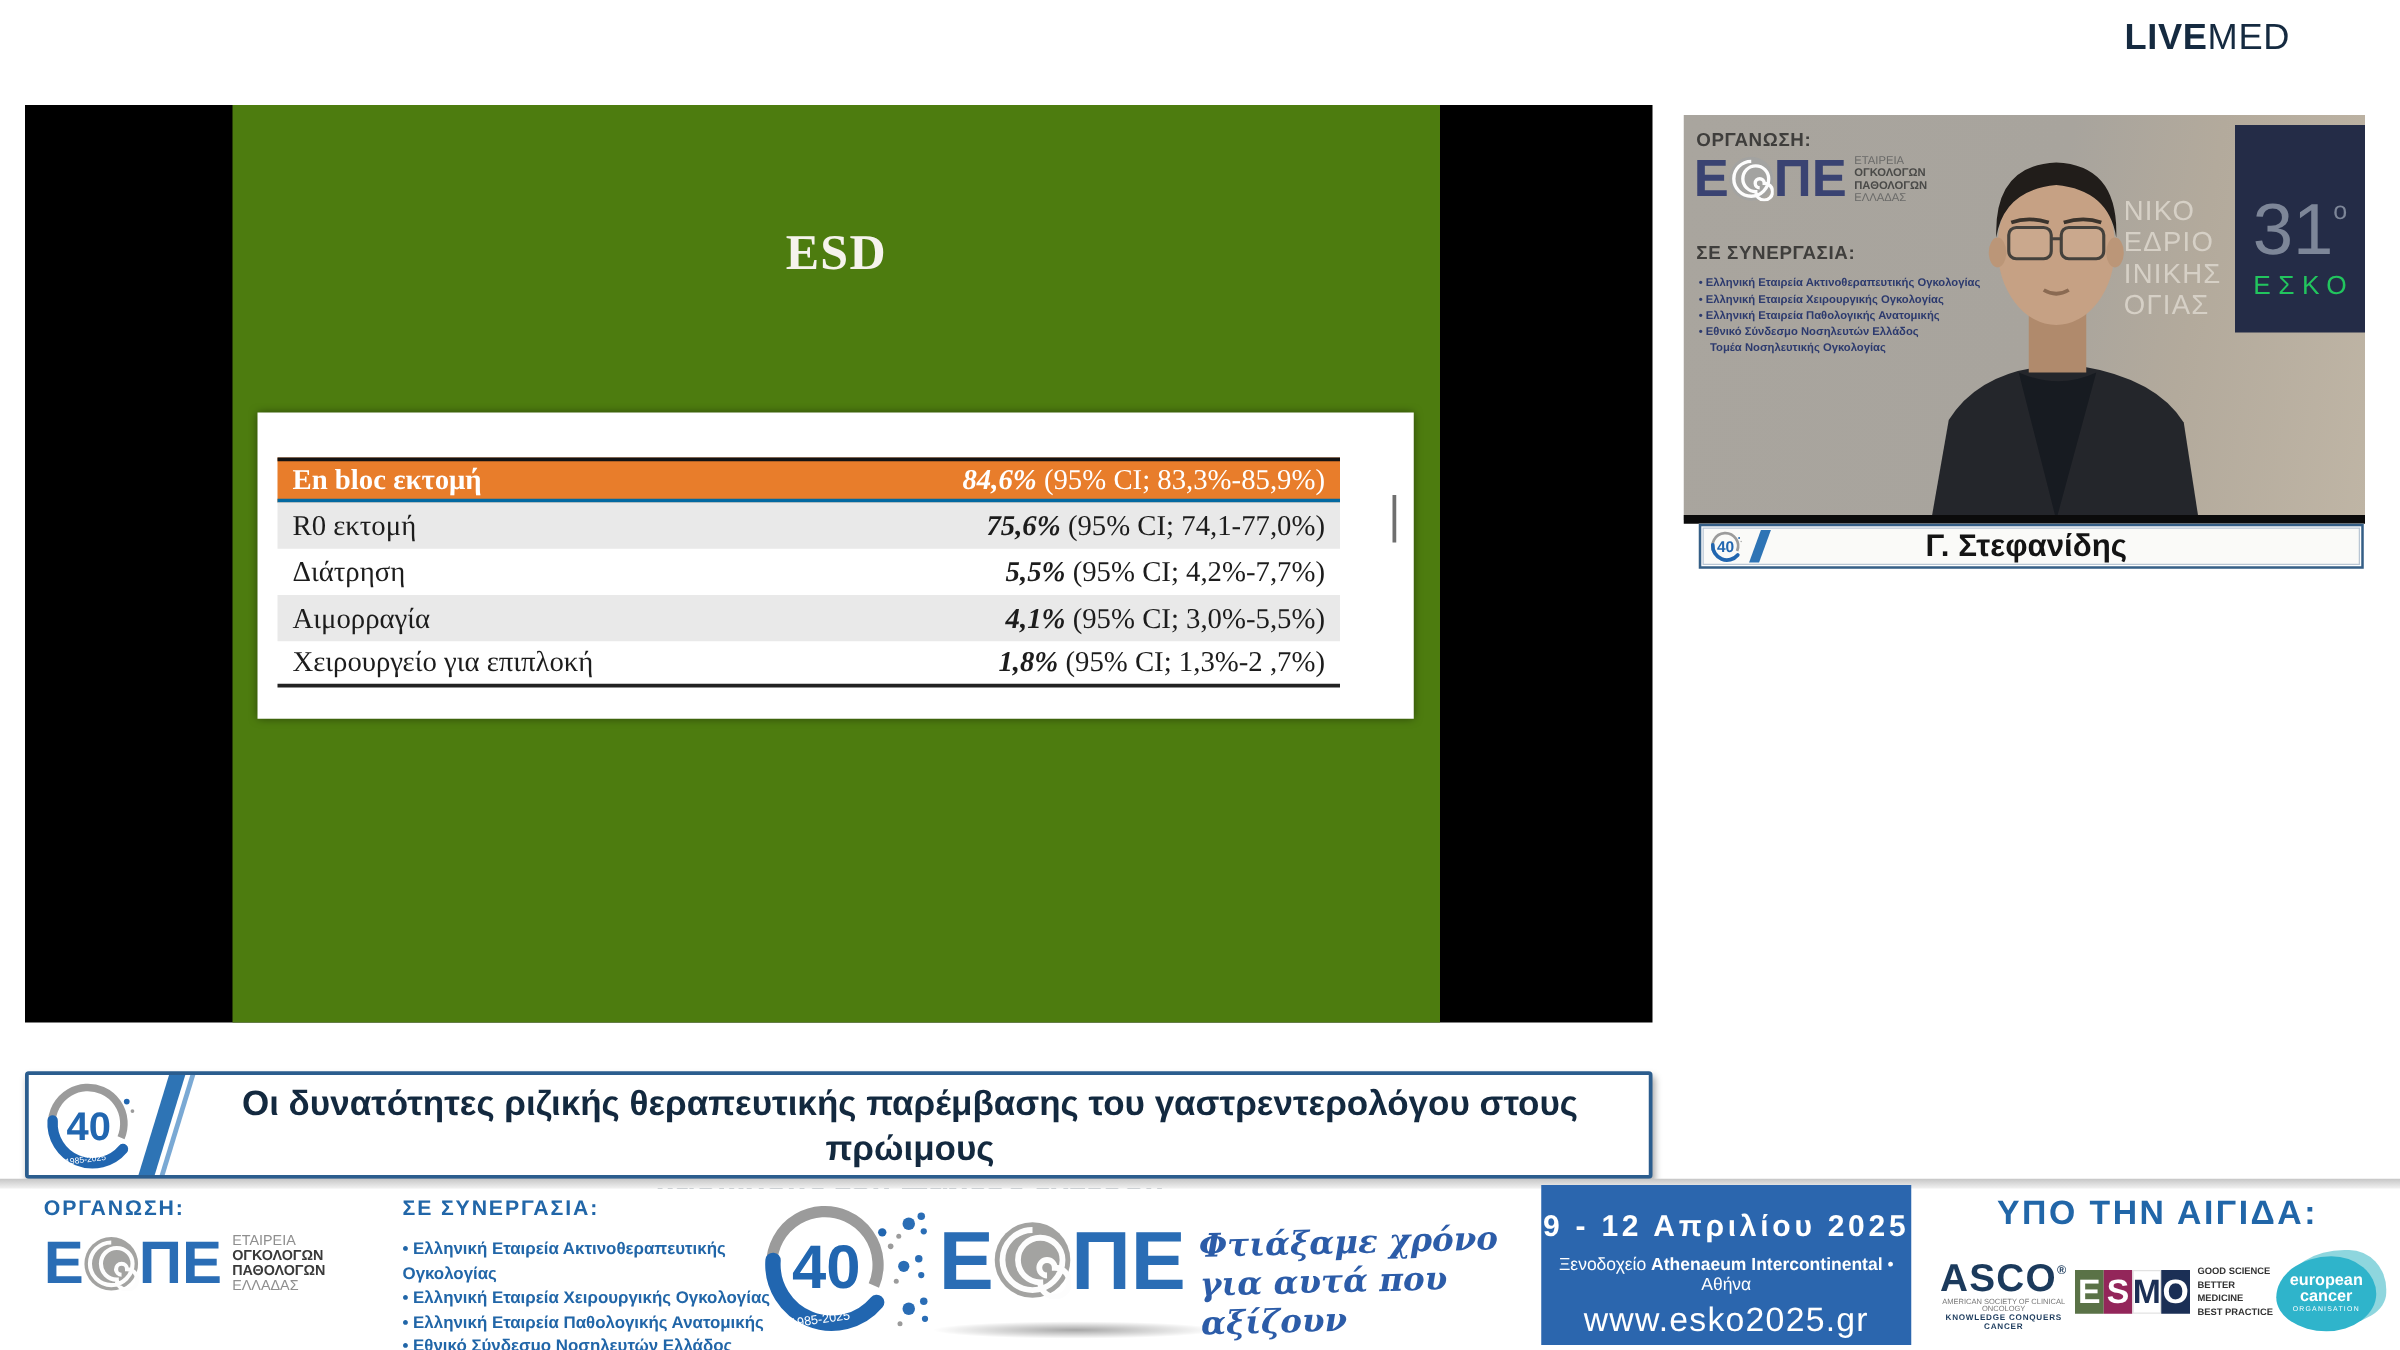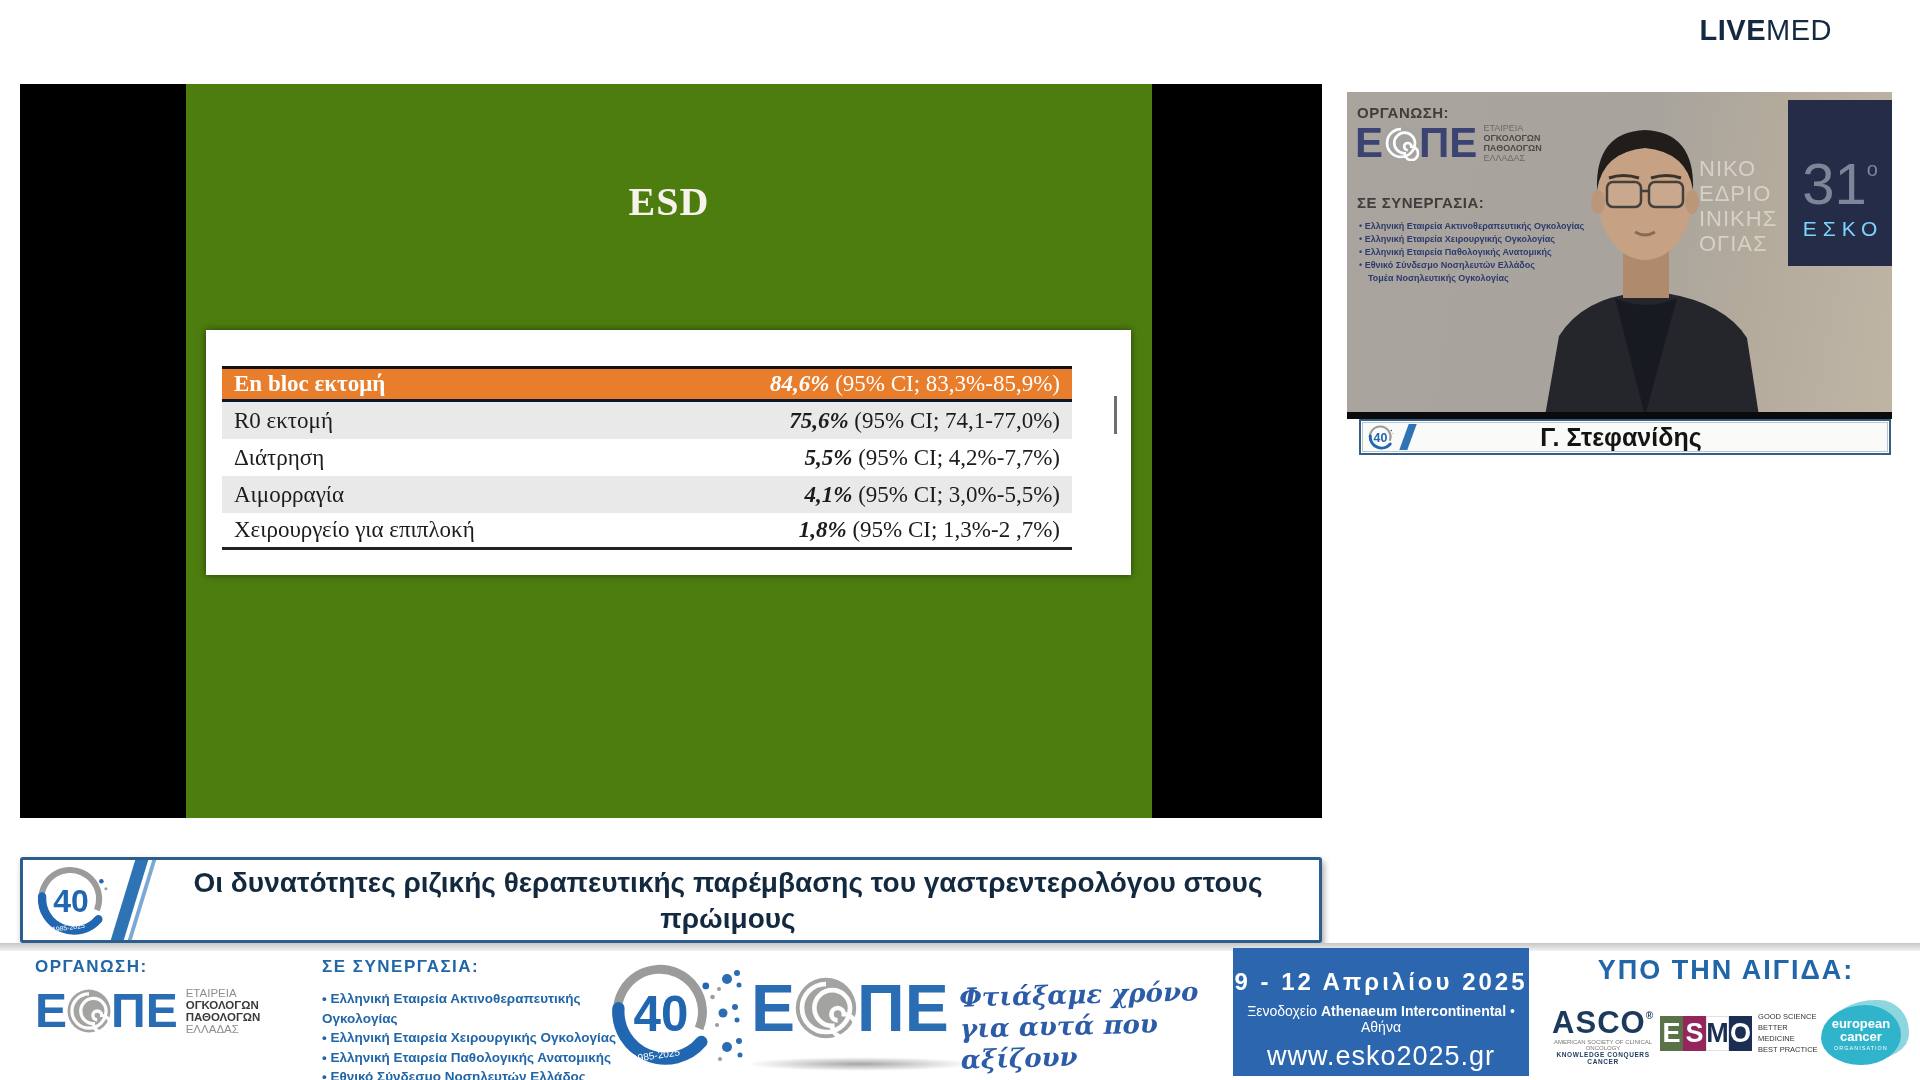--- a/index.html
+++ b/index.html
@@ -16,21 +16,21 @@
   .media{position:absolute;left:20px;top:84px;width:1302px;height:734px;background:#000;}
   .slide{position:absolute;left:166px;top:0;width:966px;height:734px;background:#4d7c0f;}
   .slide-title{position:absolute;left:0;top:94px;width:100%;text-align:center;
                font-family:"Liberation Serif",serif;font-weight:700;font-size:40px;color:#F6F3ED;letter-spacing:1px;}
   .table-card{position:absolute;left:20px;top:246px;width:925px;height:245px;background:#fff;
               box-shadow:0 0 7px rgba(0,0,0,.5);}
   .table-inner{position:absolute;left:16px;top:36px;width:850px;font-family:"Liberation Serif",serif;}
   .t-row{display:flex;justify-content:space-between;align-items:center;height:37px;padding:0 12px;
          font-size:23px;color:#1c1c1c;box-sizing:border-box;}
   .t-row .pct{font-weight:700;font-style:italic;}
-  .t-head{background:#E87D2B;color:#fff;height:36px;border-top:3px solid #131313;border-bottom:3px solid #0f172a;}
+  .t-head{background:#E87D2B;color:#fff;height:36px;border-top:3px solid #131313;border-bottom:3px solid #0369a1;}
   .t-head .lab{font-weight:700;}
   .t-gray{background:#E9E9E9;}
   .t-last{border-bottom:3px solid #222;}
   .scroll-thumb{position:absolute;right:14px;top:66px;width:3px;height:38px;background:#6f6f6f;}
   .citation{position:absolute;left:451px;top:628px;width:406px;text-align:center;
             font-family:"Liberation Serif",serif;font-style:italic;font-weight:700;font-size:29px;color:#E5EB4F;}
 
   
   .video{position:absolute;left:1347px;top:92px;width:545px;height:324px;overflow:hidden;
          background:linear-gradient(100deg,#a9a59e 0%,#a8a49d 52%,#b3aa9c 72%,#bfb5a5 100%);}
@@ -41,21 +41,21 @@
   .v-eope-lines{margin-left:6px;font-size:9px;line-height:10px;}
   .v-eope-lines .g{color:#6a6a68;}
   .v-eope-lines .d{color:#4a4a48;font-weight:700;}
   .v-collab{left:10px;top:102px;font-size:15px;}
   .v-list{left:12px;top:128px;font-size:9px;line-height:13px;color:#2c3a6e;font-weight:600;}
   .v-list .b-item::before{content:"• ";}
   .v-list .sub{padding-left:9px;}
   .v-panel{left:441px;top:8px;width:104px;height:166px;background:#242C47;text-align:center;}
   .v-num{margin-top:40px;font-size:58px;font-weight:300;color:#7d8698;line-height:58px;font-family:"Liberation Sans",sans-serif;}
   .v-num sup{font-size:20px;vertical-align:28px;}
-  .v-esko{margin-top:4px;font-size:21px;letter-spacing:6px;color:#7dd3fc;padding-left:6px;}
+  .v-esko{margin-top:4px;font-size:21px;letter-spacing:6px;color:#22c55e;padding-left:6px;}
   .v-outline{left:352px;top:64px;font-size:22px;font-weight:300;color:#d6d0c6;line-height:25px;letter-spacing:1px;}
   .video-bottom-bar{position:absolute;left:1347px;top:412px;width:545px;height:7px;background:#0b0b0b;}
 
   
   .name-banner{position:absolute;left:1359px;top:419px;width:532px;height:36px;background:#fafaf8;
                border:2px solid #355f87;box-sizing:border-box;display:flex;align-items:center;
                box-shadow:inset 0 0 0 1px #fff, inset 0 0 0 2px #b9c6d4;}
   .name-badge{width:27px;height:27px;margin-left:6px;flex:0 0 auto;}
   .name-slash{width:8px;height:26px;background:#2e74b5;transform:skewX(-20deg);margin-left:10px;flex:0 0 auto;}
   .name-text{flex:1;text-align:center;font-size:25px;font-weight:700;color:#141414;padding-right:59px;}
@@ -112,21 +112,21 @@
   .asco-l1{font-size:6px;color:#777;margin-top:1px;}
   .asco-l2{font-size:6.5px;color:#1B3A5C;font-weight:700;letter-spacing:.6px;}
   .esmo{display:flex;align-items:center;}
   .esmo-letters{display:flex;}
   .esmo-letters span{width:23px;height:35px;display:flex;align-items:center;justify-content:center;
                      font-size:27px;font-weight:800;}
   .esmo-e{background:#5A7247;color:#fff;}
   .esmo-s{background:#93265A;color:#fff;}
   .esmo-m{background:#fff;color:#1B2F55;border:1px solid #e2e2e2;box-sizing:border-box;}
   .esmo-o{background:#1B2F55;color:#fff;}
-  .esmo-tag{margin-left:6px;font-size:7.5px;font-weight:400;color:#333;line-height:11px;}
+  .esmo-tag{margin-left:6px;font-size:7.5px;font-weight:700;color:#333;line-height:11px;}
   .eco{position:relative;width:88px;height:66px;}
   .eco-blob2{position:absolute;left:10px;top:0;width:78px;height:60px;background:#8ED6DE;
              border-radius:60% 40% 55% 45%/50% 55% 45% 55%;}
   .eco-blob{position:absolute;left:0;top:5px;width:80px;height:60px;background:#2FB4CB;
             border-radius:55% 45% 50% 50%/55% 50% 50% 45%;color:#fff;text-align:center;padding-top:12px;box-sizing:border-box;}
   .eco-l12{font-size:13px;font-weight:700;line-height:13px;}
   .eco-l3{font-size:5.5px;letter-spacing:1px;margin-top:2px;}
 </style>
 </head>
 <body>

